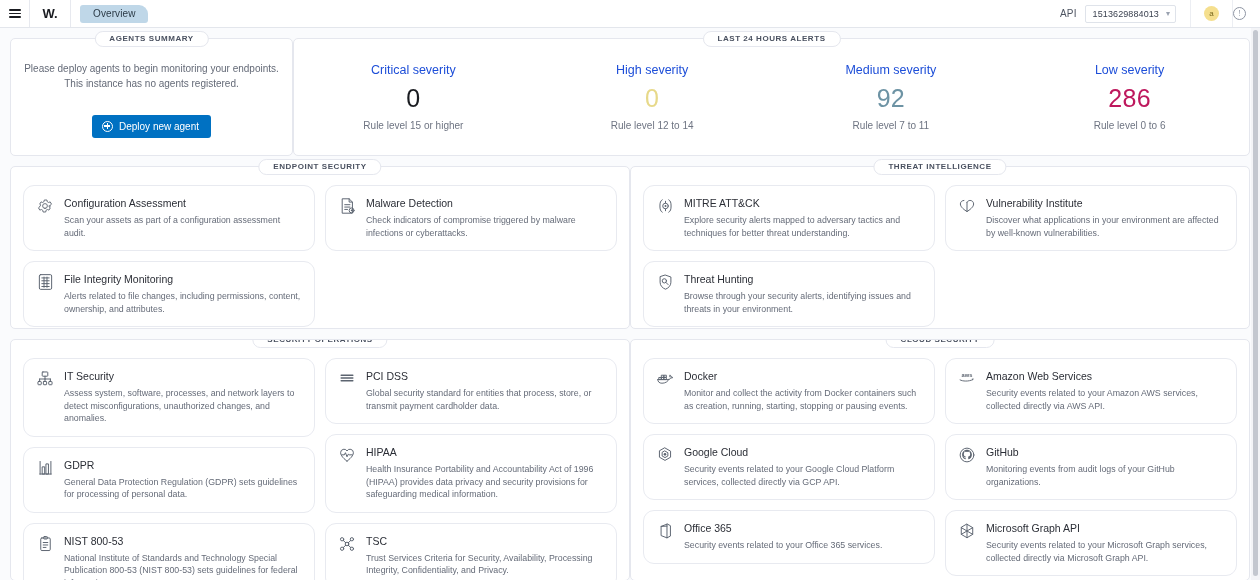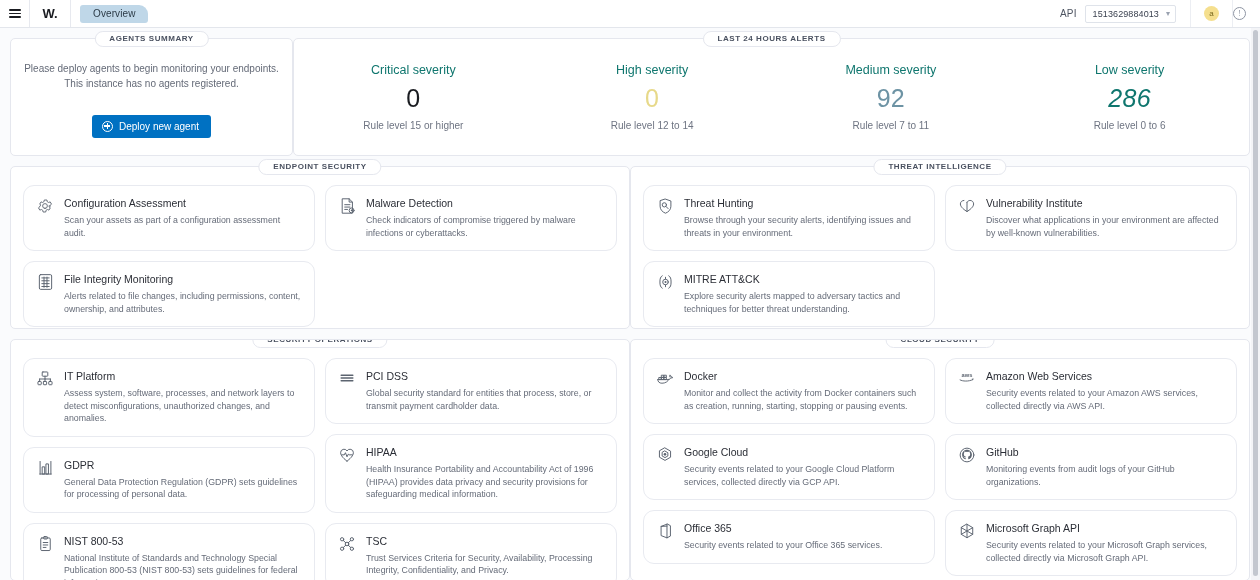--- a/index.html
+++ b/index.html
@@ -141,21 +141,21 @@
   .plus-circle::after { width: 1.2px; height: 6px; }
 
   
   .alerts-panel { flex: 1; height: 118px; }
   .alerts-body {
     display: flex; height: 100%; align-items: center;
   }
   .alert-cell {
     flex: 1; text-align: center;
   }
-  .alert-name { font-size: 12.5px; color: #0f766e; margin-bottom: 6px; }
+  .alert-name { font-size: 12.5px; color: #1d4ed8; margin-bottom: 6px; }
   .alert-count {
     font-size: 25px; font-weight: 400; line-height: 30px; letter-spacing: .3px;
   }
   .alert-rule { font-size: 10px; color: #6e7482; margin-top: 7px; }
 
   
   .section { flex: 1; padding: 18px 12px 12px 12px; }
   .cards { display: flex; gap: 10px; }
   .col { flex: 1; display: flex; flex-direction: column; gap: 10px; }
   .card {
@@ -249,21 +249,21 @@
             <div class="alert-count" style="color: rgb(231, 217, 138);">0</div>
             <div class="alert-rule">Rule level 12 to 14</div>
           </div>
           <div class="alert-cell">
             <div class="alert-name">Medium severity</div>
             <div class="alert-count" style="color: rgb(109, 147, 164);">92</div>
             <div class="alert-rule">Rule level 7 to 11</div>
           </div>
           <div class="alert-cell">
             <div class="alert-name">Low severity</div>
-            <div class="alert-count" style="color: #0f766e; font-style: italic;">286</div>
+            <div class="alert-count" style="color: #be185d;">286</div>
             <div class="alert-rule">Rule level 0 to 6</div>
           </div>
         </div>
     </div>
 
   </div>
 
   <div class="row">
     <div class="panel section sec-endpoint">
       <div class="panel-title">ENDPOINT SECURITY</div>
@@ -320,44 +320,44 @@
           </div>
       </div>
     </div>
     <div class="panel section sec-threat">
       <div class="panel-title">THREAT INTELLIGENCE</div>
       <div class="cards">
         <div class="col" id="threat-left">
             <div class="card">
               <div class="card-ico">
                 <svg width="17" height="18" viewBox="0 0 20 22">
-                  <path stroke="currentColor" fill="none" stroke-width="1.2" stroke-linecap="round" stroke-linejoin="round" d="M10 2.6l6.6 2.3v6.4c0 4.3-3 7.1-6.6 8.5-3.6-1.4-6.6-4.2-6.6-8.5V4.9z"></path>
-                  <circle stroke="currentColor" fill="none" stroke-width="1.2" stroke-linecap="round" stroke-linejoin="round" cx="8.6" cy="9.6" r="2.6"></circle>
-                  <line stroke="currentColor" fill="none" stroke-width="1.2" stroke-linecap="round" stroke-linejoin="round" x1="10.6" y1="11.6" x2="13.2" y2="14.2"></line>
-                </svg>
-              </div>
-              <div class="card-txt">
-                <div class="card-title">Threat Hunting</div>
-                <div class="card-desc">Browse through your security alerts, identifying issues and threats in your environment.</div>
-              </div>
-            </div>
-            <div class="card">
-              <div class="card-ico">
-                <svg width="17" height="18" viewBox="0 0 20 22">
                   <path stroke="currentColor" fill="none" stroke-width="1.2" stroke-linecap="round" stroke-linejoin="round" d="M6 3.4C3.8 4.6 3.2 7 3.2 11s.6 6.4 2.8 7.6"></path>
                   <path stroke="currentColor" fill="none" stroke-width="1.2" stroke-linecap="round" stroke-linejoin="round" d="M14 3.4c2.2 1.2 2.8 3.6 2.8 7.6s-.6 6.4-2.8 7.6"></path>
                   <circle stroke="currentColor" fill="none" stroke-width="1.2" stroke-linecap="round" stroke-linejoin="round" cx="10" cy="11" r="3.4"></circle>
                   <circle fill="currentColor" cx="10" cy="11" r="1.2"></circle>
                   <line stroke="currentColor" fill="none" stroke-width="1.2" stroke-linecap="round" stroke-linejoin="round" x1="10" y1="5.2" x2="10" y2="7.4"></line>
                   <line stroke="currentColor" fill="none" stroke-width="1.2" stroke-linecap="round" stroke-linejoin="round" x1="10" y1="14.6" x2="10" y2="16.8"></line>
                 </svg>
               </div>
               <div class="card-txt">
                 <div class="card-title">MITRE ATT&amp;CK</div>
                 <div class="card-desc">Explore security alerts mapped to adversary tactics and techniques for better threat understanding.</div>
+              </div>
+            </div>
+            <div class="card">
+              <div class="card-ico">
+                <svg width="17" height="18" viewBox="0 0 20 22">
+                  <path stroke="currentColor" fill="none" stroke-width="1.2" stroke-linecap="round" stroke-linejoin="round" d="M10 2.6l6.6 2.3v6.4c0 4.3-3 7.1-6.6 8.5-3.6-1.4-6.6-4.2-6.6-8.5V4.9z"></path>
+                  <circle stroke="currentColor" fill="none" stroke-width="1.2" stroke-linecap="round" stroke-linejoin="round" cx="8.6" cy="9.6" r="2.6"></circle>
+                  <line stroke="currentColor" fill="none" stroke-width="1.2" stroke-linecap="round" stroke-linejoin="round" x1="10.6" y1="11.6" x2="13.2" y2="14.2"></line>
+                </svg>
+              </div>
+              <div class="card-txt">
+                <div class="card-title">Threat Hunting</div>
+                <div class="card-desc">Browse through your security alerts, identifying issues and threats in your environment.</div>
               </div>
             </div>
           </div>
         <div class="col" id="threat-right">
             <div class="card">
               <div class="card-ico">
                 <svg width="18" height="18" viewBox="0 0 22 22">
                   <path stroke="currentColor" fill="none" stroke-width="1.2" stroke-linecap="round" stroke-linejoin="round" d="M7.2 4.2c-2.4 0-4.3 1.9-4.3 4.3 0 3.9 5.1 7.4 8.1 9.3 3-1.9 8.1-5.4 8.1-9.3 0-2.4-1.9-4.3-4.3-4.3-1.6 0-3 .9-3.8 2.2"></path>
                   <path stroke="currentColor" fill="none" stroke-width="1.2" stroke-linecap="round" stroke-linejoin="round" d="M11 17.8V6.4"></path>
                 </svg>
@@ -385,21 +385,21 @@
                   <line stroke="currentColor" fill="none" stroke-width="1.2" stroke-linecap="round" stroke-linejoin="round" x1="4.4" y1="11" x2="17.6" y2="11"></line>
                   <line stroke="currentColor" fill="none" stroke-width="1.2" stroke-linecap="round" stroke-linejoin="round" x1="4.4" y1="11" x2="4.4" y2="14"></line>
                   <line stroke="currentColor" fill="none" stroke-width="1.2" stroke-linecap="round" stroke-linejoin="round" x1="11" y1="11" x2="11" y2="14"></line>
                   <line stroke="currentColor" fill="none" stroke-width="1.2" stroke-linecap="round" stroke-linejoin="round" x1="17.6" y1="11" x2="17.6" y2="14"></line>
                   <rect stroke="currentColor" fill="none" stroke-width="1.2" stroke-linecap="round" stroke-linejoin="round" x="2.4" y="14" width="4" height="4" rx="0.7"></rect>
                   <rect stroke="currentColor" fill="none" stroke-width="1.2" stroke-linecap="round" stroke-linejoin="round" x="9" y="14" width="4" height="4" rx="0.7"></rect>
                   <rect stroke="currentColor" fill="none" stroke-width="1.2" stroke-linecap="round" stroke-linejoin="round" x="15.6" y="14" width="4" height="4" rx="0.7"></rect>
                 </svg>
               </div>
               <div class="card-txt">
-                <div class="card-title">IT Platform</div>
+                <div class="card-title">IT Security</div>
                 <div class="card-desc">Assess system, software, processes, and network layers to detect misconfigurations, unauthorized changes, and anomalies.</div>
               </div>
             </div>
             <div class="card">
               <div class="card-ico">
                 <svg width="17" height="18" viewBox="0 0 20 22">
                   <line stroke="currentColor" fill="none" stroke-width="1.2" stroke-linecap="round" stroke-linejoin="round" x1="3.4" y1="3" x2="3.4" y2="18.4"></line>
                   <line stroke="currentColor" fill="none" stroke-width="1.2" stroke-linecap="round" stroke-linejoin="round" x1="16.6" y1="3" x2="16.6" y2="18.4"></line>
                   <line stroke="currentColor" fill="none" stroke-width="1.2" stroke-linecap="round" stroke-linejoin="round" x1="3" y1="18.4" x2="17" y2="18.4"></line>
                   <rect stroke="currentColor" fill="none" stroke-width="1.2" stroke-linecap="round" stroke-linejoin="round" x="6.4" y="9.6" width="2.6" height="8.8"></rect>

